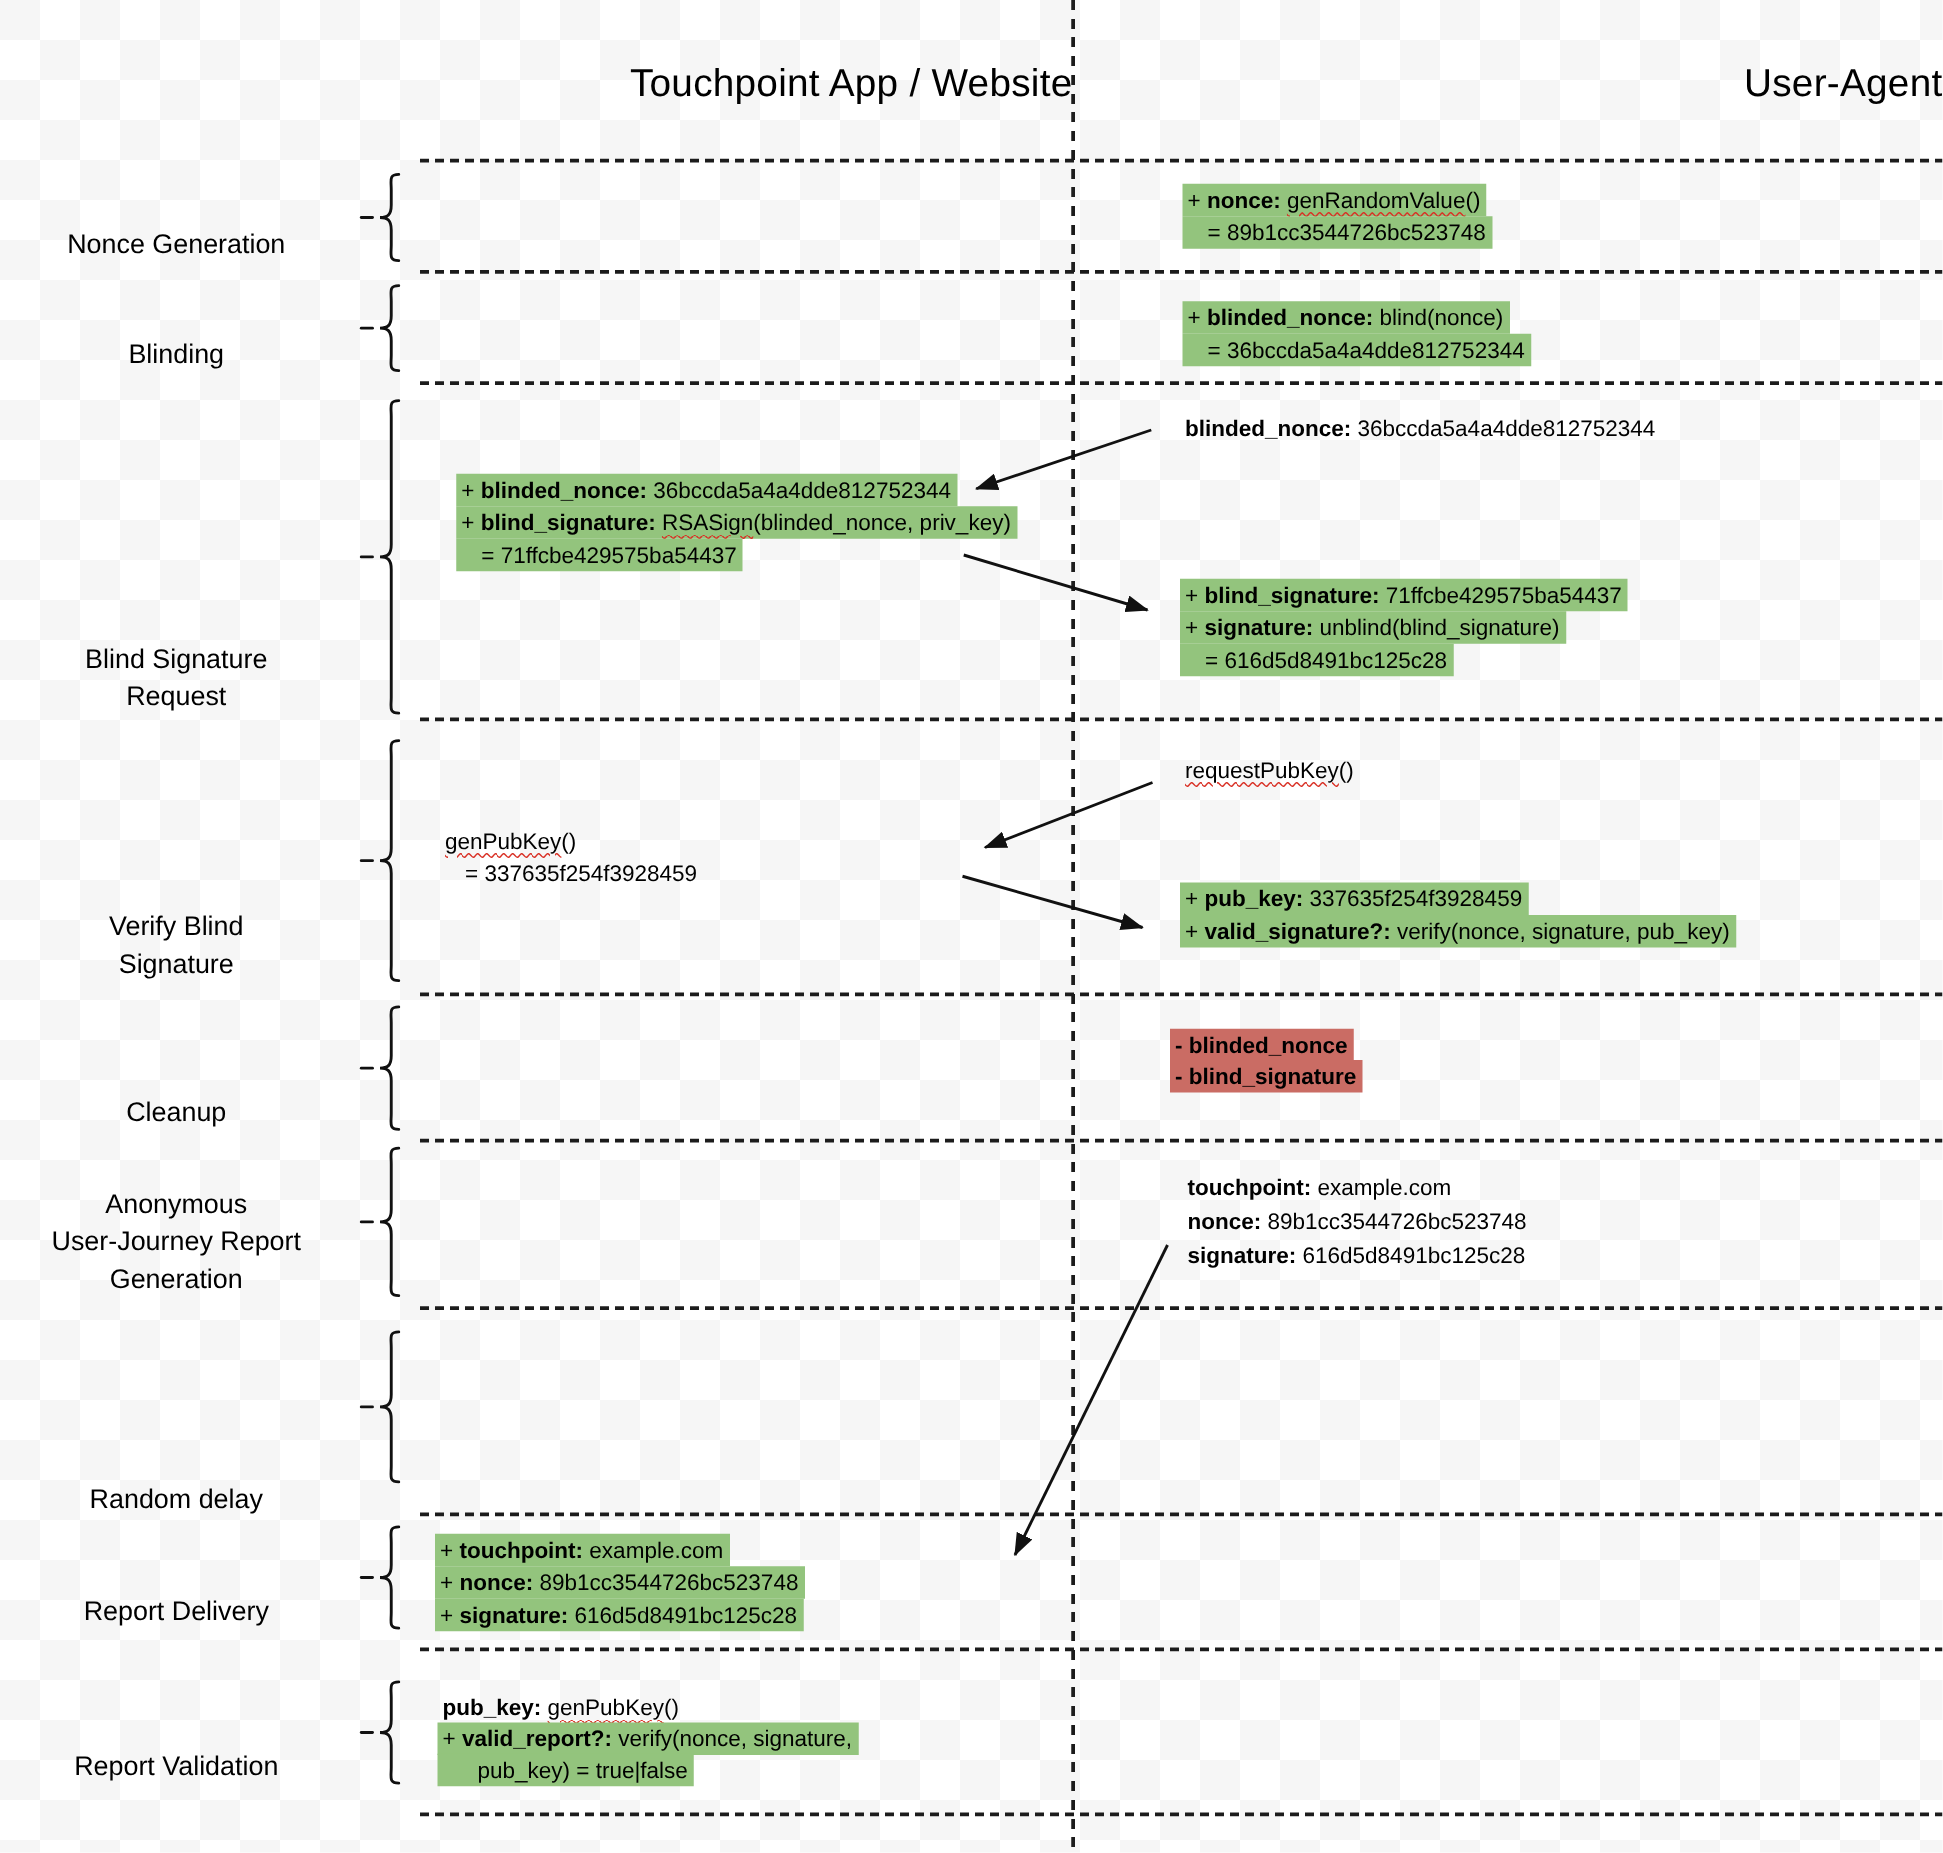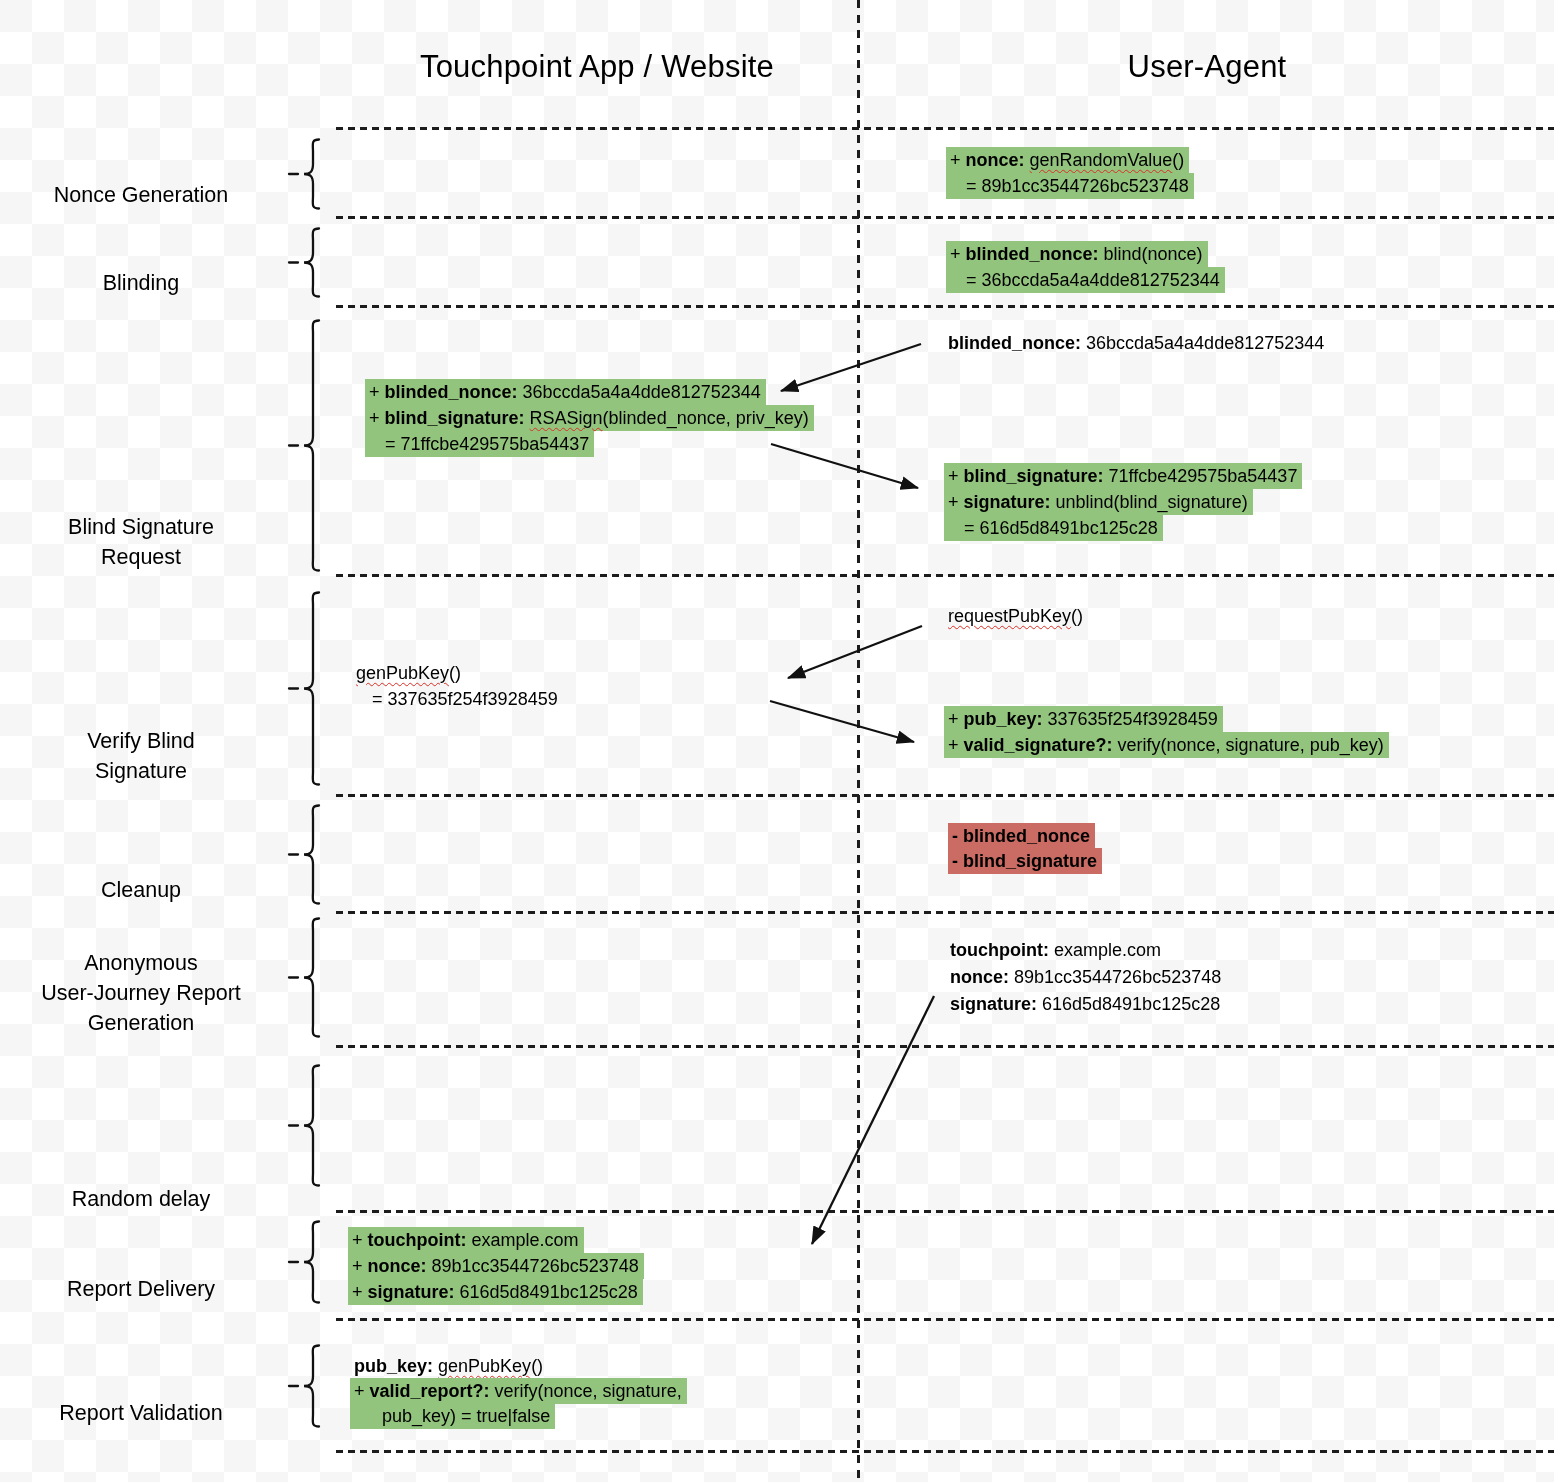--- a/index.html
+++ b/index.html
@@ -4,35 +4,35 @@
 <style>
   html,body{margin:0;padding:0;}
   .canvas{
     position:relative;width:1554px;height:1482px;overflow:hidden;
     font-family:"Liberation Sans","DejaVu Sans",sans-serif;color:#000;
     background-color:#ffffff;
     background-image:repeating-conic-gradient(#f6f6f6 0% 25%, #ffffff 0% 50%);
     background-size:64px 64px;
     background-position:-32px 0;
   }
-  .col-header{position:absolute;top:48px;font-size:31px;line-height:38px;text-align:center;letter-spacing:.2px;}
+  .col-header{position:absolute;top:48px;font-size:31px;line-height:38px;text-align:right;letter-spacing:.2px;}
   .vline{position:absolute;top:0;left:857px;width:3px;height:1482px;
     background:repeating-linear-gradient(180deg,#1c1c1c 0 8px,transparent 8px 15px);}
   .hline{position:absolute;left:336px;width:1218px;height:3px;
     background:repeating-linear-gradient(90deg,#1c1c1c 0 7px,transparent 7px 12px);}
   .sec-label{position:absolute;left:0;width:282px;display:flex;flex-direction:column;
     justify-content:flex-end;text-align:center;font-size:21.5px;line-height:30px;}
   .brace{position:absolute;left:288px;width:34px;}
   .brace svg{display:block;overflow:visible;}
   .box,.note{position:absolute;font-size:18px;}
   .cl{height:26px;white-space:pre;}
   .cl25{height:25px;white-space:pre;}
   .seg{display:inline-block;line-height:22px;padding:2px 5px 2px 4px;}
   .hl-g{background:#93c47d;}
-  .hl-r{background:#ca6c64;margin-left:12px;}
+  .hl-r{background:#ca6c64;}
   .plain{background:transparent;}
   .ind{padding-left:20px;}
   .ind2{padding-left:32px;}
   .seg .b{font-weight:700;}
   .seg .sq{text-decoration-line:underline;text-decoration-style:wavy;
     text-decoration-color:#d93025;text-decoration-thickness:1px;text-underline-offset:3px;}
   .arrows{position:absolute;left:0;top:0;pointer-events:none;}
 </style>
 </head>
 <body>

